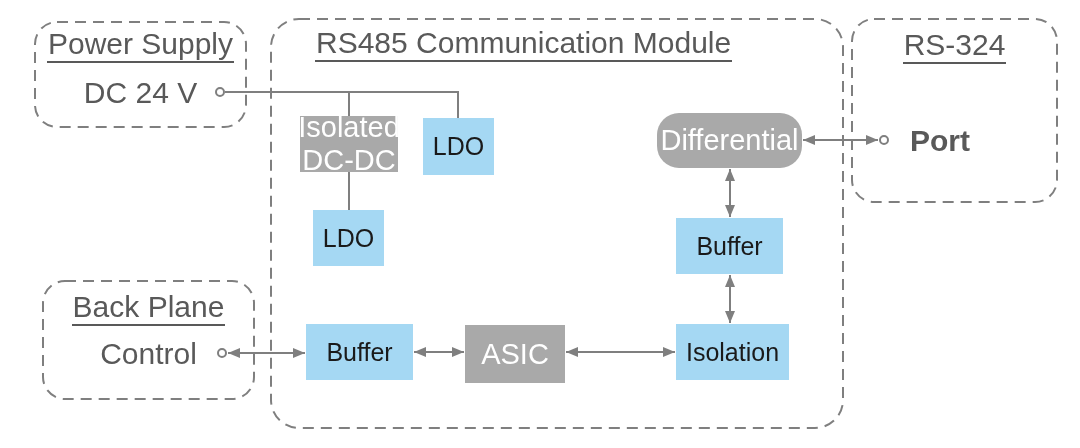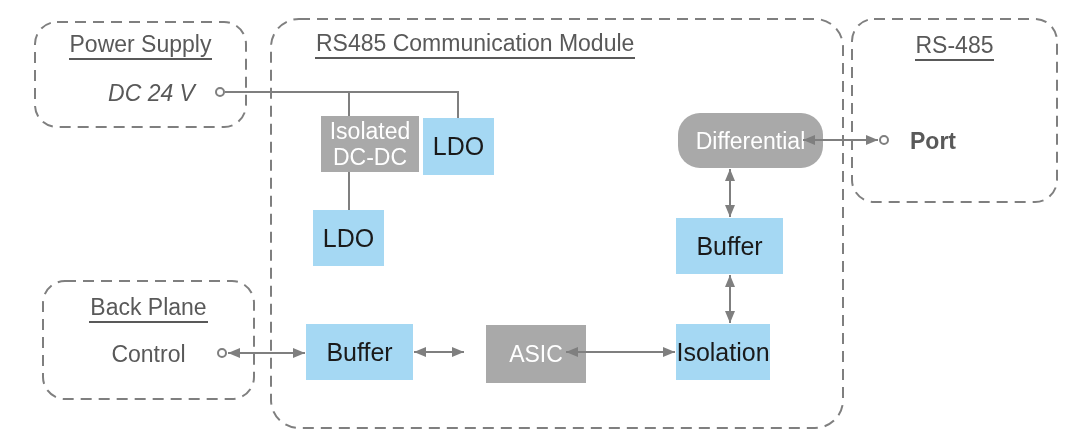--- a/index.html
+++ b/index.html
@@ -42,64 +42,63 @@
     line-height:1.13;
   }
   .block.blue{
     background:var(--block-blue);
     color:var(--block-text-dark);
     font-size:25px;
   }
   .block.gray{
     background:var(--block-gray);
     color:var(--block-text-light);
-    font-size:23px;
-    margin-left:21px;
+    font-size:29px;
   }
   #blk-isolated-dcdc{left:300px;top:116px;width:98px;height:56px;}
   #blk-ldo-top{left:423px;top:118px;width:71px;height:57px;}
   #blk-ldo-mid{left:313px;top:210px;width:71px;height:56px;}
   #blk-diff-transceiver{left:657px;top:113px;width:145px;height:55px;border-radius:22px;}
   #blk-buffer-right{left:676px;top:218px;width:107px;height:56px;}
-  #blk-isolation{left:676px;top:324px;width:94px;height:56px;}
+  #blk-isolation{left:676px;top:324px;width:113px;height:56px;}
   #blk-buffer-left{left:306px;top:324px;width:107px;height:56px;}
   #blk-asic{left:465px;top:325px;width:100px;height:58px;}
   
   .gtext{
     position:absolute;
     z-index:2;
     color:var(--text-gray);
-    font-size:23px;
+    font-size:30px;
     line-height:28px;
     white-space:nowrap;
   }
   .underlined{
     border-bottom:2px solid currentColor;
     padding:0 1px 1px 1px;
   }
   .centered{text-align:center;}
   #title-power{left:35px;top:30px;width:211px;}
-  #label-dc24v{left:46px;top:79px;width:211px;font-style:italic;}
+  #label-dc24v{left:35px;top:79px;width:211px;}
   #title-module{left:315px;top:29px;}
   #title-rs485{left:852px;top:31px;width:205px;}
   #label-port{left:910px;top:127px;font-weight:bold;}
   #title-backplane{left:43px;top:293px;width:211px;}
   #label-control{left:43px;top:340px;width:211px;}
 </style>
 </head>
 <body>
 
 <div class="canvas">
 
   <div class="gtext centered" id="title-power"><span class="underlined">Power Supply</span></div>
   <div class="gtext centered" id="label-dc24v">DC 24 V</div>
 
   <div class="gtext" id="title-module"><span class="underlined">RS485 Communication Module</span></div>
 
-  <div class="gtext centered" id="title-rs485"><span class="underlined">RS-485</span></div>
+  <div class="gtext centered" id="title-rs485"><span class="underlined">RS-324</span></div>
   <div class="gtext" id="label-port">Port</div>
 
   <div class="gtext centered" id="label-control">Control</div>
   <div class="gtext centered" id="title-backplane"><span class="underlined">Back Plane</span></div>
 
   <div class="block gray" id="blk-isolated-dcdc">
     <span>Isolated</span>
     <span>DC-DC</span>
   </div>
   <div class="block blue" id="blk-ldo-top">

